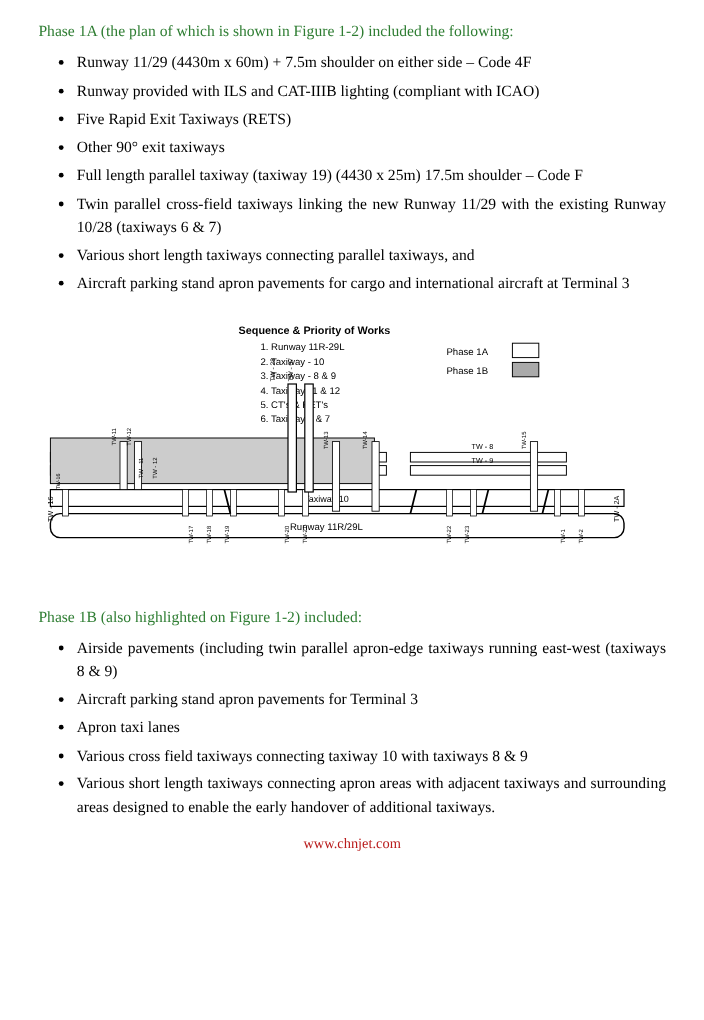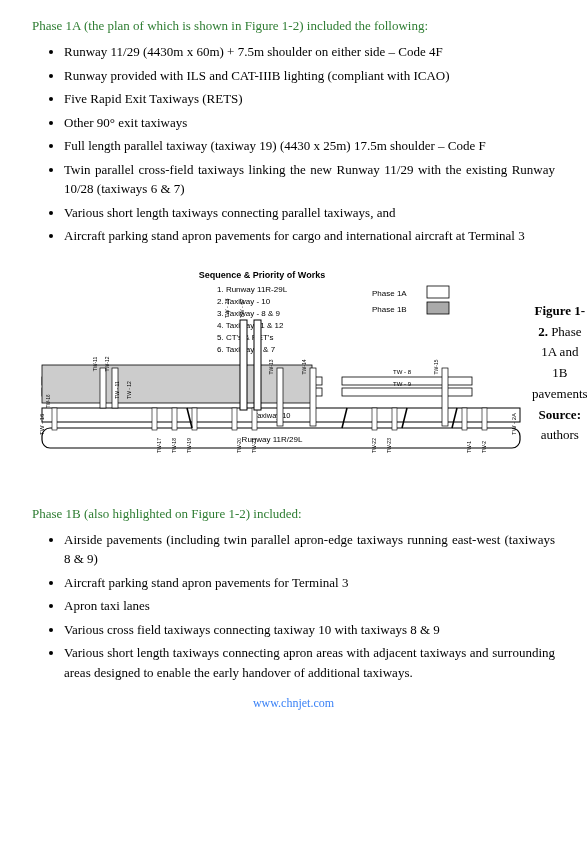--- a/index.html
+++ b/index.html
@@ -24,41 +24,40 @@
     }
     .bullet-list li {
       margin-bottom: 4px;
       line-height: 1.5;
       text-align: justify;
     }
     .figure-container {
       margin: 14px auto;
       width: 100%;
       display: flex;
-      flex-direction: row;
-      align-items: center;
+      flex-direction: column;
     }
     .figure-diagram {
       width: 500px;
       height: 220px;
       position: relative;
       border: none;
       margin-bottom: 4px;
     }
     .figure-caption {
       text-align: center;
       font-size: 13px;
       line-height: 1.6;
       margin-top: 4px;
     }
     .figure-caption strong {
       font-weight: bold;
     }
     .footer-url {
-      color: #3b82f6;
+      color: #b91c1c;
       text-align: center;
       font-size: 12px;
       margin-top: 14px;
     }
 
     
     .diagram-svg {
       width: 500px;
       height: 220px;
     }
@@ -171,24 +170,20 @@
       <text x="155" y="197" font-family="Arial,sans-serif" font-size="5" transform="rotate(-90,155,193)">TW-19</text>
       <text x="205" y="197" font-family="Arial,sans-serif" font-size="5" transform="rotate(-90,205,193)">TW-20</text>
       <text x="220" y="197" font-family="Arial,sans-serif" font-size="5" transform="rotate(-90,220,193)">TW-21</text>
       <text x="340" y="197" font-family="Arial,sans-serif" font-size="5" transform="rotate(-90,340,193)">TW-22</text>
       <text x="355" y="197" font-family="Arial,sans-serif" font-size="5" transform="rotate(-90,355,193)">TW-23</text>
       <text x="435" y="197" font-family="Arial,sans-serif" font-size="5" transform="rotate(-90,435,193)">TW-1</text>
       <text x="450" y="197" font-family="Arial,sans-serif" font-size="5" transform="rotate(-90,450,193)">TW-2</text>
 
     </svg>
   </div>
-  <div class="figure-caption">
-    <strong>Figure 1-2.</strong><span> Phase 1A and 1B pavements</span><br>
-    <strong>Source:</strong><span> authors</span>
-  </div>
 </div>
 
 <p class="phase-heading" style="margin-top:22px;">Phase 1B (also highlighted on Figure 1-2) included:</p>
 
 <ul class="bullet-list">
   <li>Airside pavements (including twin parallel apron-edge taxiways running east-west (taxiways 8 &amp; 9)</li>
   <li>Aircraft parking stand apron pavements for Terminal 3</li>
   <li>Apron taxi lanes</li>
   <li>Various cross field taxiways connecting taxiway 10 with taxiways 8 &amp; 9</li>
   <li>Various short length taxiways connecting apron areas with adjacent taxiways and surrounding areas designed to enable the early handover of additional taxiways.</li>

